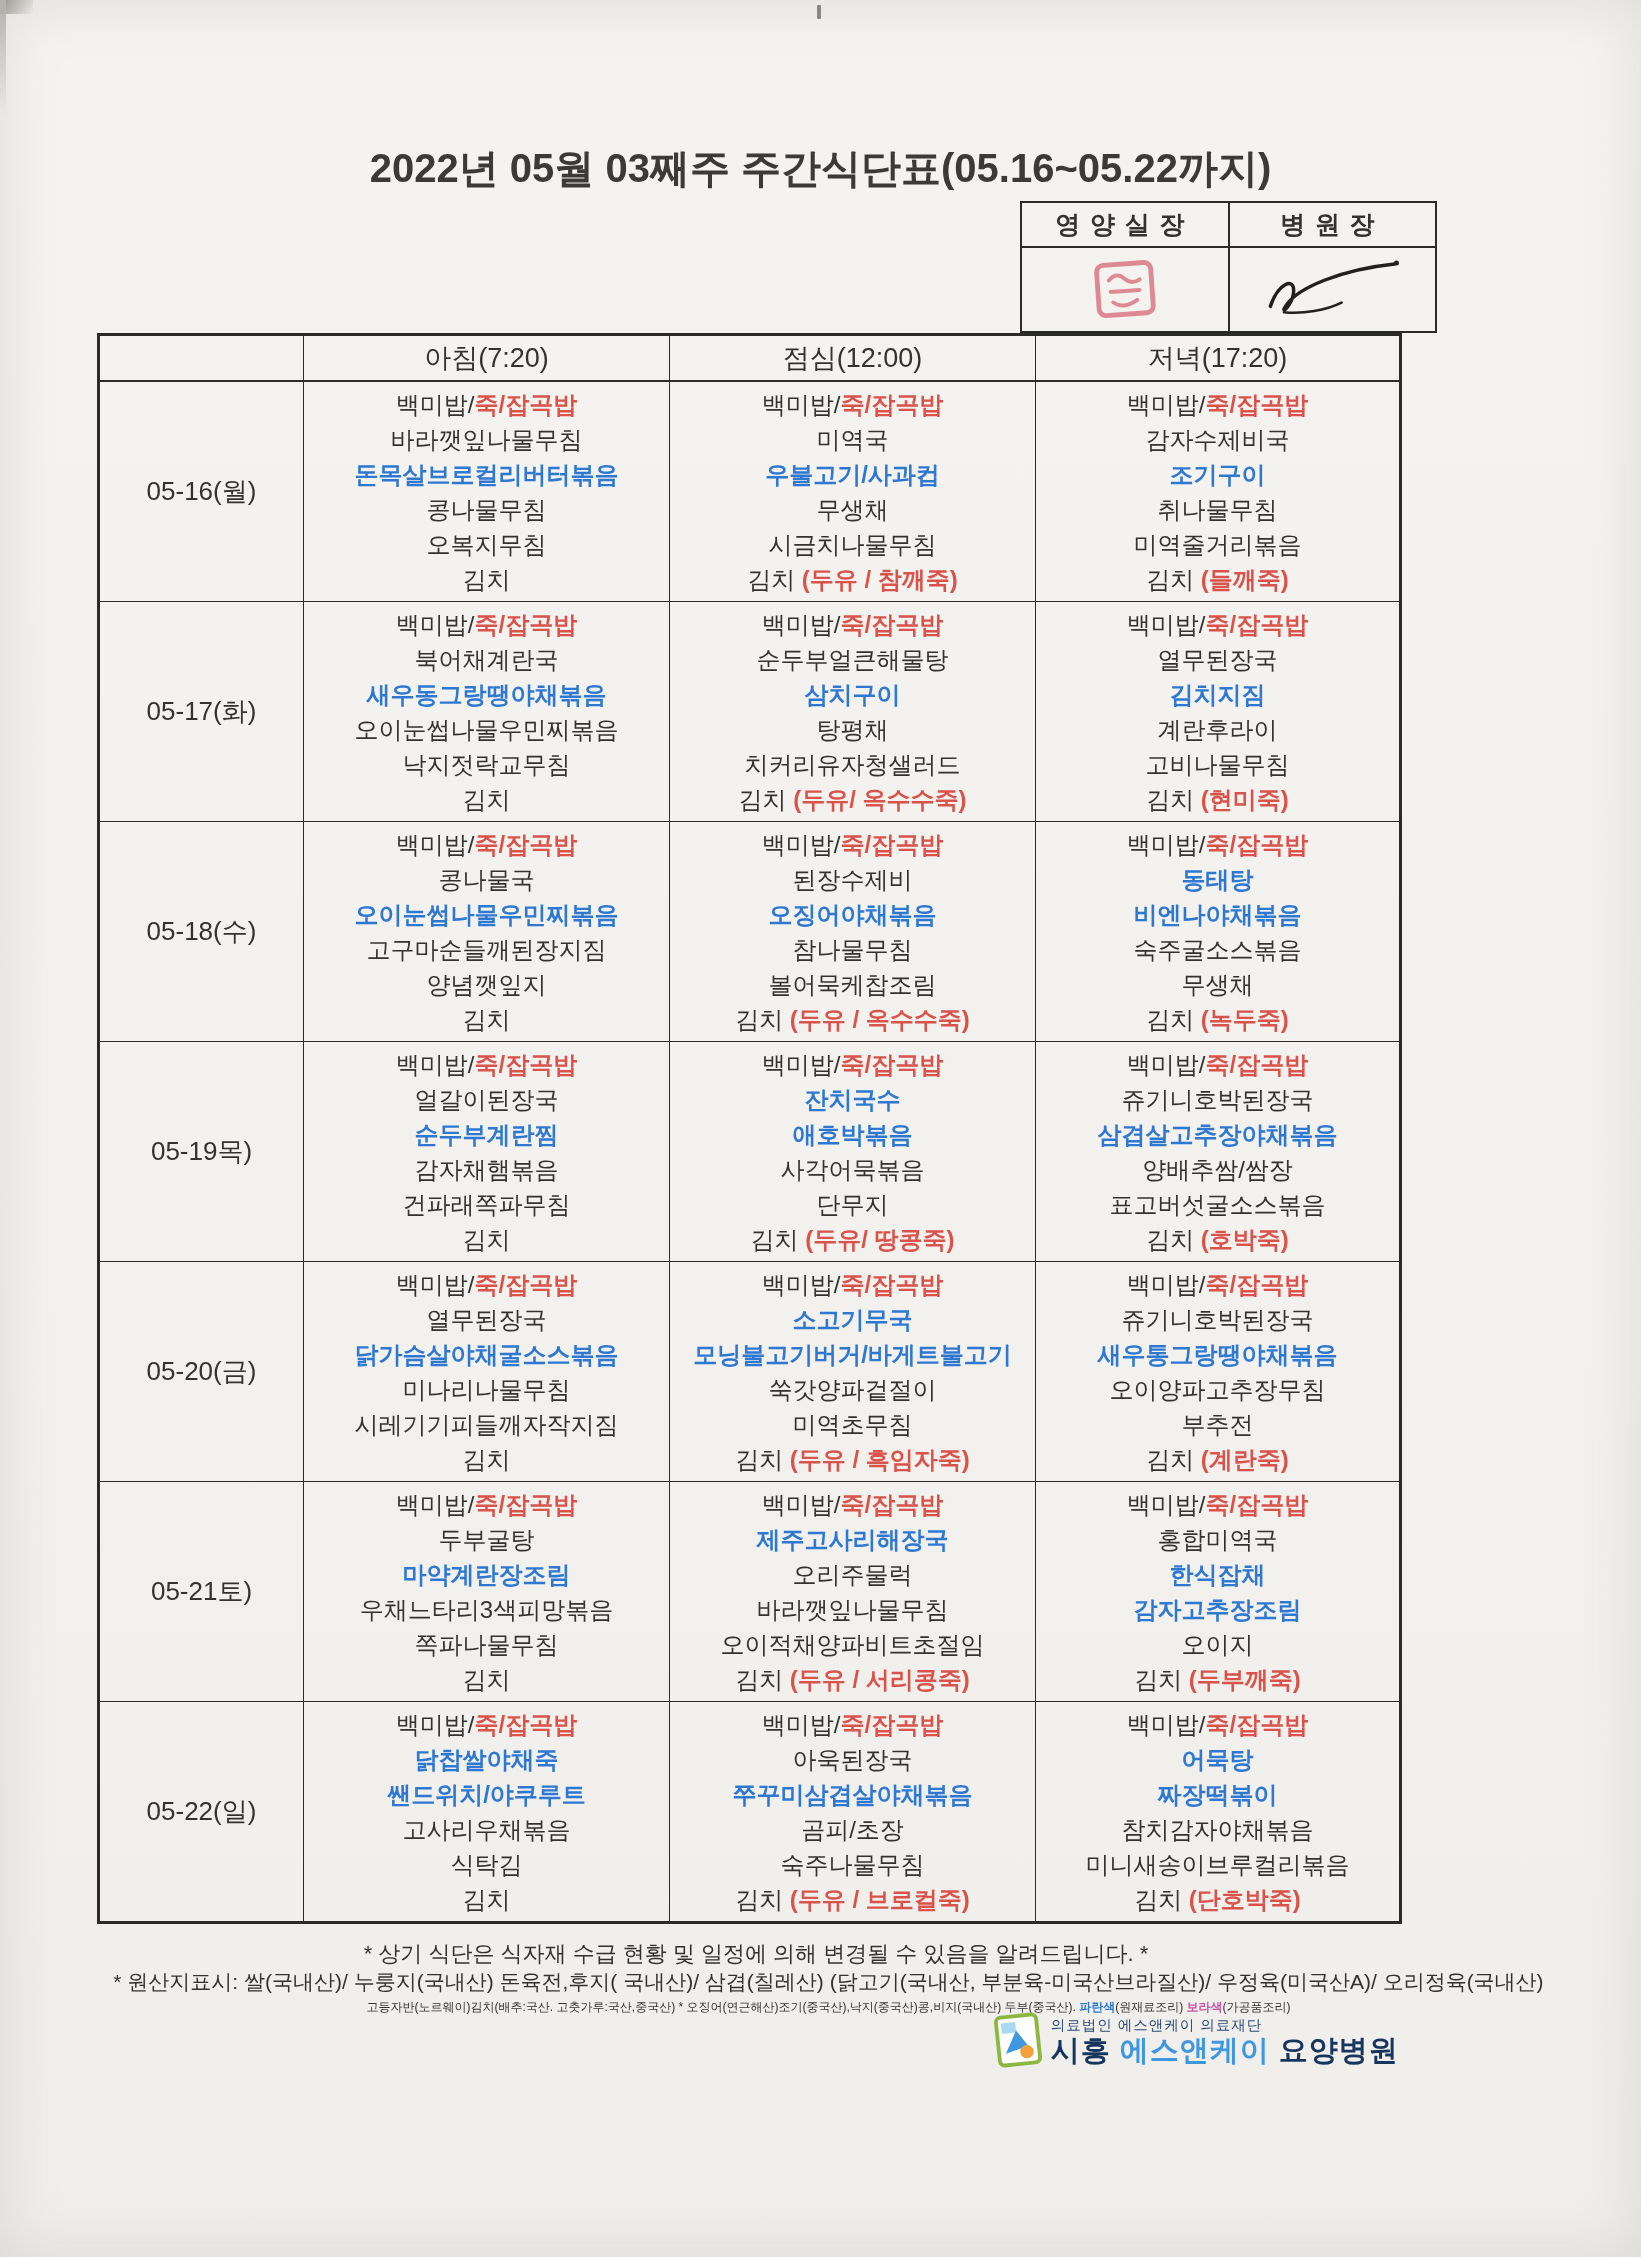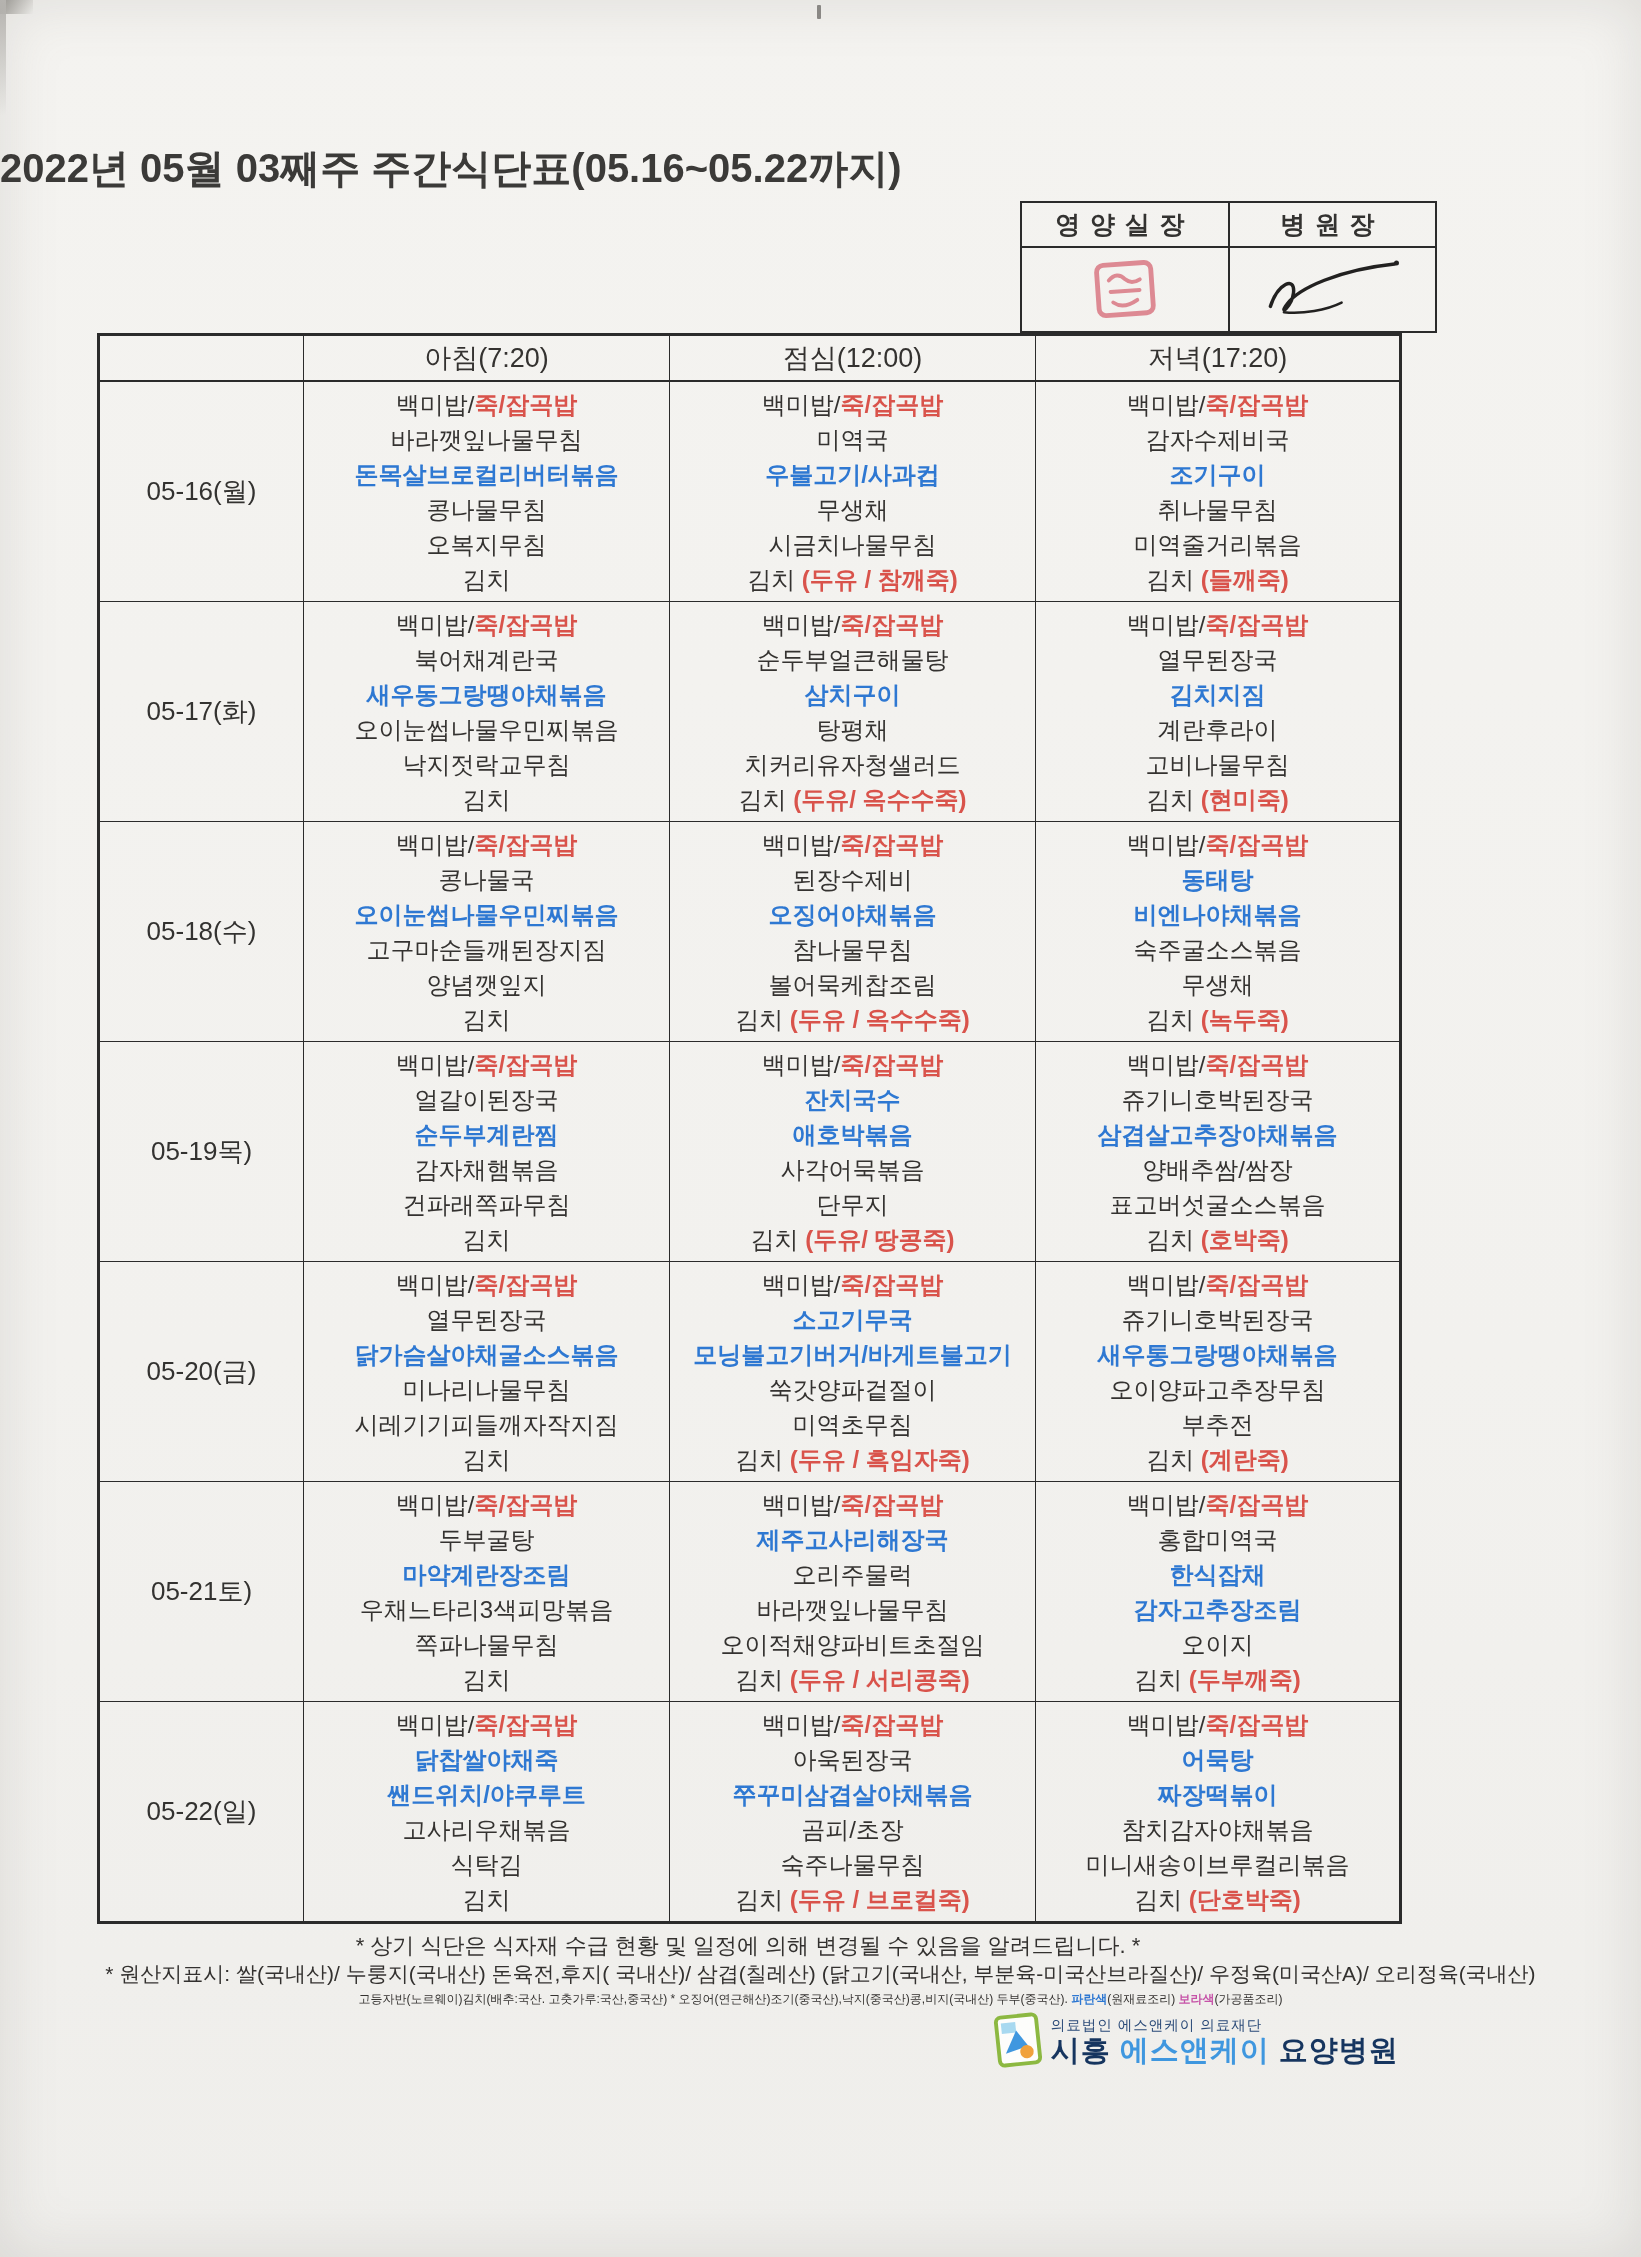--- a/index.html
+++ b/index.html
@@ -16,21 +16,21 @@
     box-shadow:inset 0 0 58px rgba(120,115,110,.18);
   }
   
   .artifact{position:absolute;}
   .a-top-dash{left:817px;top:4.8px;width:3.9px;height:14.5px;background:#8a8885;border-radius:1px;}
   .a-corner{left:0;top:0;width:33px;height:13.5px;background:linear-gradient(120deg,#96948f,rgba(150,148,143,0));}
   .a-left-edge{left:0;top:0;width:5.8px;height:116px;background:linear-gradient(180deg,#b5b3af,rgba(181,179,175,0));}
 
   .title{
     position:absolute;left:0;top:141px;width:1641px;margin:0;
-    text-align:left;font-size:40px;font-weight:700;letter-spacing:0;
+    text-align:center;font-size:40px;font-weight:700;letter-spacing:0;
     color:#3b3a38;
   }
 
   
   .sig-table{
     position:absolute;left:1020px;top:201px;width:417px;height:122px;
     border-collapse:collapse;table-layout:fixed;background:transparent;
   }
   .sig-table td{border:2.9px solid var(--border);text-align:center;vertical-align:middle;}
   .sig-head{height:41px;font-size:25px;font-weight:600;letter-spacing:9.7px;color:#333230;}
@@ -49,21 +49,21 @@
   .day-cell{font-size:26px;color:#333230;}
   .menu-cell{font-size:24px;}
   .menu-line{line-height:35px;white-space:nowrap;}
   .c-k{color:inherit;}
   .c-r{color:var(--red);font-weight:700;}
   .c-b{color:var(--blue);font-weight:700;}
   .c-p{color:var(--purple);font-weight:700;}
   .c-n{color:var(--logo-navy);}
   .c-lb{color:var(--logo-blue);}
 
-  .note{position:absolute;margin:0;text-align:center;color:#33312f;}
+  .note{position:absolute;margin:8px;text-align:center;color:#33312f;}
   .note-1{left:97px;top:1931px;width:1302px;font-size:22px;}
   .note-2{left:0;top:1960px;width:1641px;font-size:21px;}
   .note-3{left:0;top:1991px;width:1641px;font-size:12px;}
   .note-3 .c-b,.note-3 .c-p{font-weight:700;}
 
   .logo{
     position:absolute;left:993px;top:2012px;display:flex;align-items:center;gap:7.7px;
   }
   .logo-text{display:flex;flex-direction:column;line-height:1.15;}
   .logo-small{font-size:14.5px;color:#2a4a78;letter-spacing:1px;}

